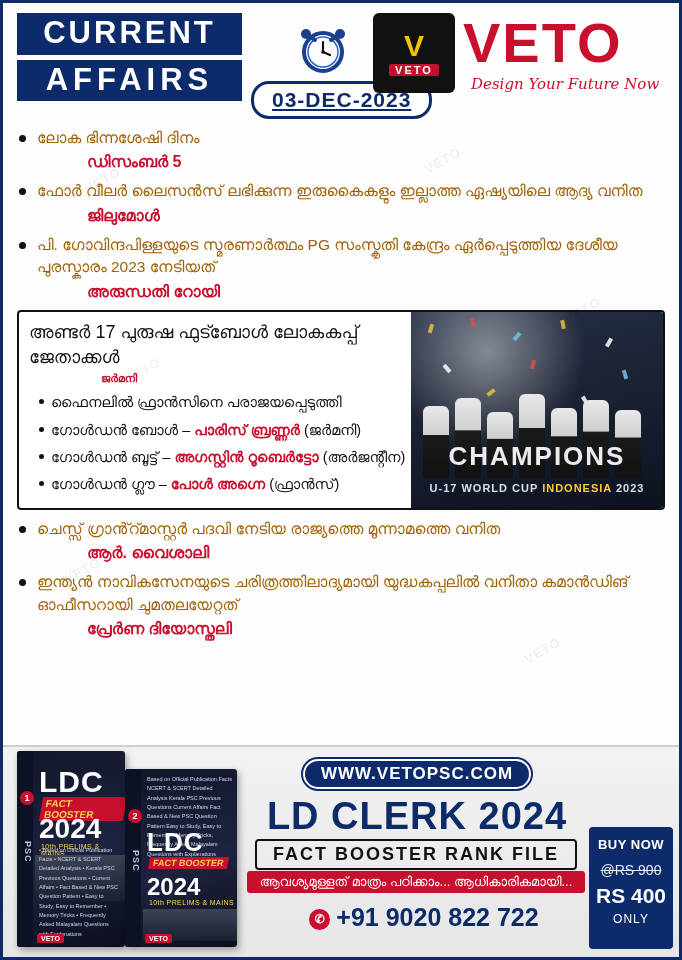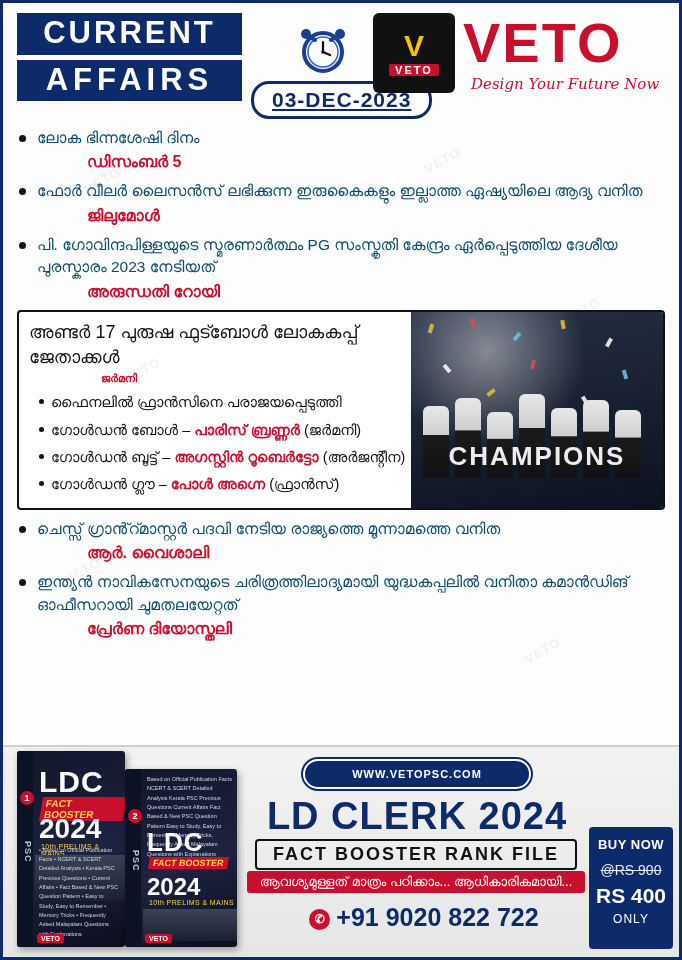--- a/index.html
+++ b/index.html
@@ -99,21 +99,21 @@
   }
   .item { position: relative; margin-bottom: 6px; }
   .bullet {
     position: absolute; left: 2px; top: 8px;
     width: 7px; height: 7px; border-radius: 50%;
     background: #111;
   }
   .q {
     margin-left: 20px;
     font-size: 15.5px;
-    color: #0c4a6e;
+    color: #a16207;
     line-height: 1.45;
   }
   .a {
     margin-left: 70px;
     font-size: 16px;
     font-weight: bold;
     color: #c8102e;
     line-height: 1.5;
     margin-top: 1px;
   }
@@ -258,21 +258,21 @@
     padding: 1px 4px; border-radius: 2px;
   }
 
   .site-pill {
     position: absolute;
     left: 300px; top: 12px;
     width: 228px; height: 30px;
     background: #0d2a6b;
     border: 2px solid #ffffff;
     border-radius: 15px;
-    color: #fff; font-size: 11px; font-weight: bold;
+    color: #fff; font-size: 17px; font-weight: bold;
     display: flex; align-items: center; justify-content: center;
     letter-spacing: 1px;
     box-shadow: 0 0 0 2px #0d2a6b;
   }
   .ld-title {
     position: absolute;
     left: 244px; top: 48px;
     width: 340px;
     text-align: center;
     font-size: 38px; font-weight: bold; color: #0d2a6b;
@@ -411,20 +411,23 @@
 
         <span class="photo-figure" style="left:12px;  height:72px;"></span>
         <span class="photo-figure" style="left:44px;  height:80px;"></span>
         <span class="photo-figure" style="left:76px;  height:66px;"></span>
         <span class="photo-figure" style="left:108px; height:84px;"></span>
         <span class="photo-figure" style="left:140px; height:70px;"></span>
         <span class="photo-figure" style="left:172px; height:78px;"></span>
         <span class="photo-figure" style="left:204px; height:68px;"></span>
 
         <div class="photo-title">CHAMPIONS</div>
+        <div class="photo-sub">
+          <span>U-17 WORLD CUP </span><span class="hl">INDONESIA</span><span> 2023</span>
+        </div>
       </div>
 
       <div class="box-inner">
         <div class="box-title">അണ്ടർ 17 പുരുഷ ഫുട്ബോൾ ലോകകപ്പ് ജേതാക്കൾ</div>
         <div class="box-answer">ജർമനി</div>
 
         <div class="sub-item">
           <span class="sub-bullet"></span>
           <span>ഫൈനലിൽ ഫ്രാൻസിനെ പരാജയപ്പെടുത്തി</span>
         </div>

